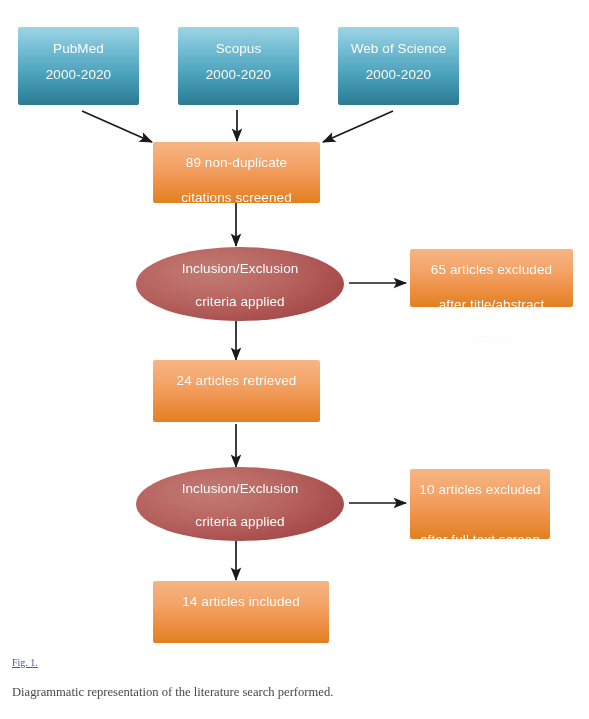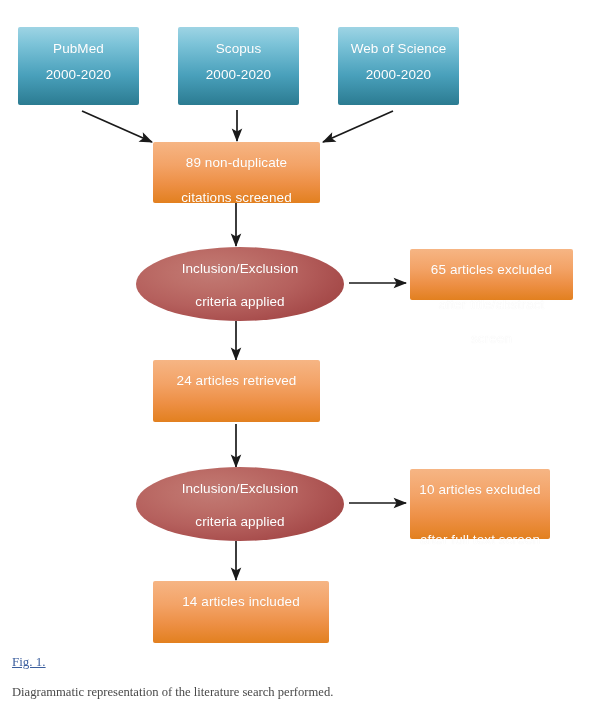--- a/index.html
+++ b/index.html
@@ -74,21 +74,21 @@
   #caption-block {
     position: absolute;
     left: 12px;
     top: 652px;
     width: 560px;
   }
   #fig-link {
     display: inline-block;
     color: #3c5f9e;
     font-family: "Liberation Serif", serif;
-    font-size: 13px;
+    font-size: 10px;
     text-decoration: underline;
     cursor: pointer;
   }
   #fig-caption {
     margin-top: 14px;
     color: #494949;
     font-family: "Liberation Serif", serif;
     font-size: 12.6px;
     line-height: 1.4;
   }
@@ -149,21 +149,21 @@
   <div class="node box-orange" style="left:153px; top:142px; width:167px; height:61px;">
     <span class="line">89 non-duplicate</span>
     <span class="line">citations screened</span>
   </div>
 
   <div class="node ellipse" style="left:136px; top:247px; width:208px; height:74px;">
     <span class="line">Inclusion/Exclusion</span>
     <span class="line">criteria applied</span>
   </div>
 
-  <div class="node box-orange" style="left:410px; top:249px; width:163px; height:51px;">
+  <div class="node box-orange" style="left:410px; top:249px; width:163px; height:58px;">
     <span class="line">65 articles excluded</span>
     <span class="line">after title/abstract</span>
     <span class="line">screen</span>
   </div>
 
   <div class="node box-orange" style="left:153px; top:360px; width:167px; height:62px;">
     <span class="line">24 articles retrieved</span>
   </div>
 
   <div class="node ellipse" style="left:136px; top:467px; width:208px; height:74px;">

